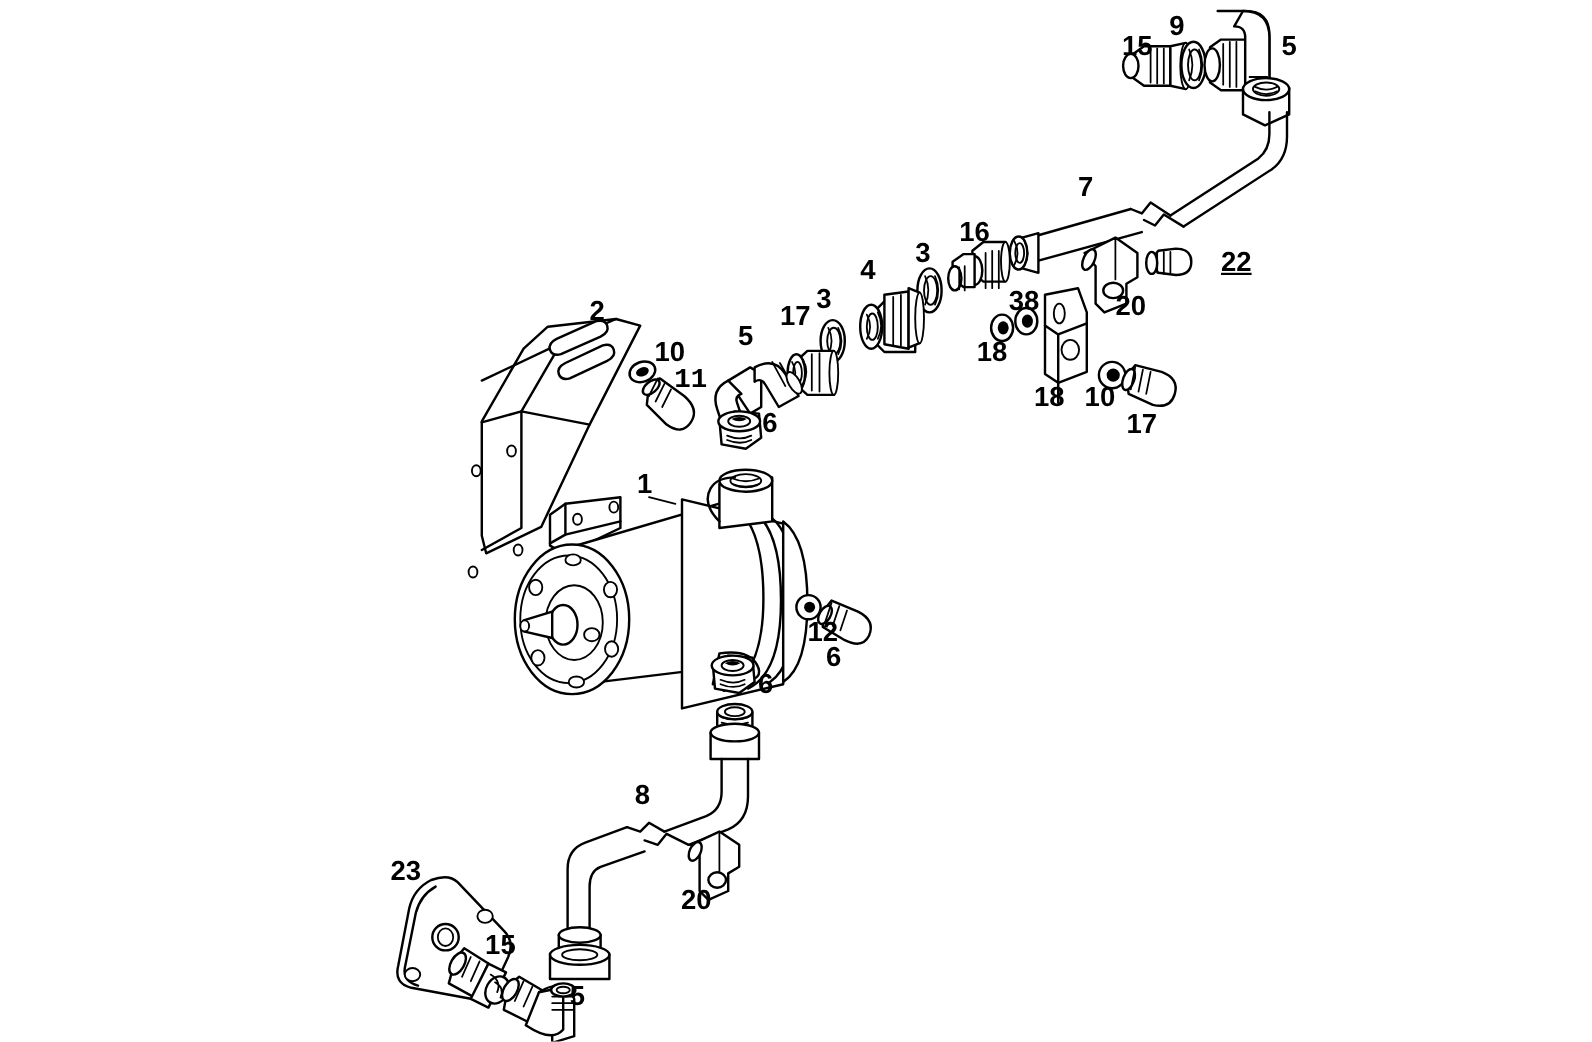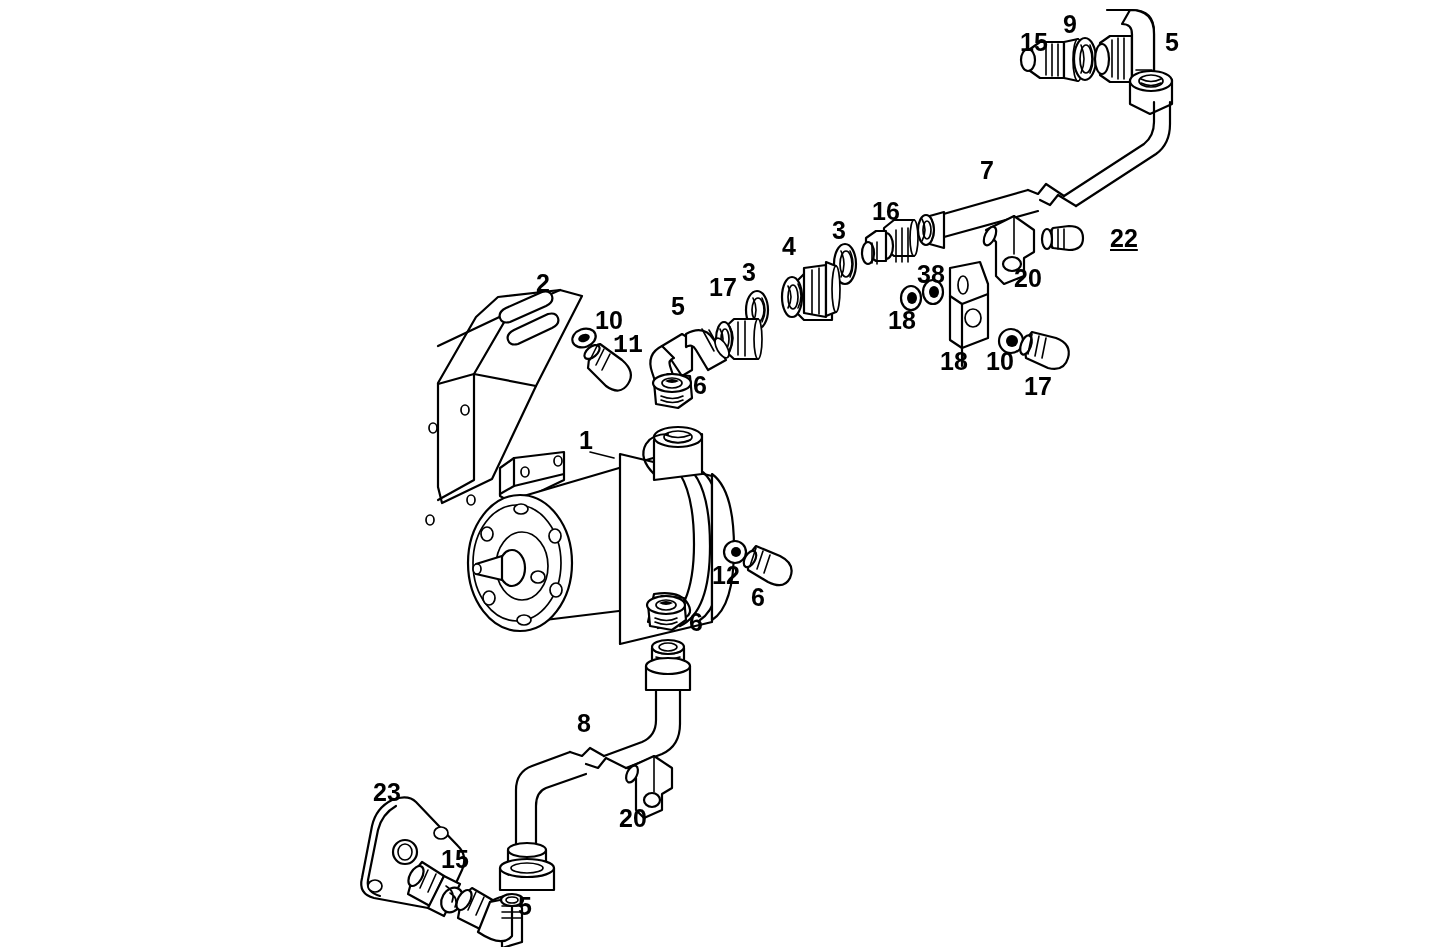--- a/index.html
+++ b/index.html
@@ -360,22 +360,22 @@
   <div class="callout" style="left:1014px;top:266px;">20</div>
   <div class="callout" style="left:917px;top:262px;">38</div>
   <div class="callout" style="left:888px;top:308px;">18</div>
   <div class="callout" style="left:940px;top:349px;">18</div>
   <div class="callout" style="left:986px;top:349px;">10</div>
   <div class="callout" style="left:1024px;top:374px;">17</div>
   <div class="callout" style="left:536px;top:271px;">2</div>
   <div class="callout" style="left:595px;top:308px;">10</div>
   <div class="callout" style="left:613px;top:333px;font-family:Liberation Mono, monospace;">11</div>
   <div class="callout" style="left:579px;top:428px;">1</div>
-  <div class="callout" style="left:712px;top:563px;">12</div>
+  <div class="callout" style="left:712px;top:563px;padding-left:22px;">12</div>
   <div class="callout" style="left:751px;top:585px;">6</div>
   <div class="callout" style="left:689px;top:610px;">6</div>
   <div class="callout" style="left:577px;top:711px;">8</div>
   <div class="callout" style="left:619px;top:806px;">20</div>
-  <div class="callout" style="left:355px;top:780px;margin-left:18px;">23</div>
+  <div class="callout" style="left:355px;top:780px;">23</div>
   <div class="callout" style="left:441px;top:847px;">15</div>
   <div class="callout" style="left:518px;top:894px;">5</div>
 
 </div>
 
 </body></html>

